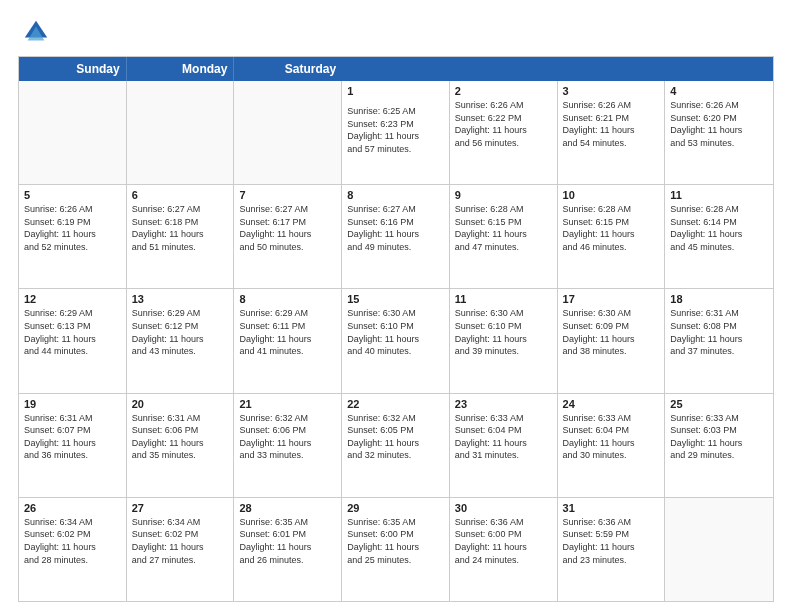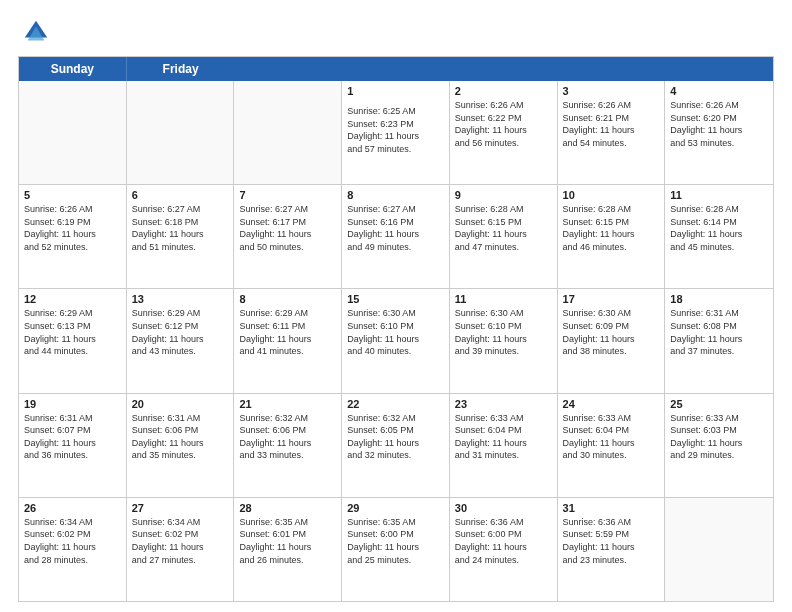--- a/index.html
+++ b/index.html
@@ -70,21 +70,21 @@
     .cal-header {
       display: grid;
       grid-template-columns: repeat(7, 1fr);
       background: #2563b0;
     }
     .cal-header-cell {
       color: #fff;
       font-size: 12px;
       font-weight: bold;
       padding: 5px 6px;
-      text-align: center;
+      text-align: right;
       border-right: 1px solid #4a7fc0;
     }
     .cal-header-cell:last-child { border-right: none; }
     .cal-body {
       flex: 1;
       display: flex;
       flex-direction: column;
     }
     .cal-row {
       display: grid;
@@ -132,21 +132,22 @@
     </div>
     <div class="title-section">
       <div class="month-title"></div>
       <div class="subtitle"></div>
     </div>
   </div>
 
   <div class="calendar">
     <div class="cal-header">
     <div class="cal-header-cell">Sunday</div>
-        <div class="cal-header-cell">Friday</div>
+        <div class="cal-header-cell">Monday</div>
+        <div class="cal-header-cell">Saturday</div>
       </div>
     <div class="cal-body">
     <div class="cal-row">
           <div class="cal-cell empty"></div>
           <div class="cal-cell empty"></div>
           <div class="cal-cell empty"></div>
           <div class="cal-cell">
             <div class="day-num">1</div>
             <div class="cell-info" style="white-space: pre-line; margin-top: 8px;">Sunrise: 6:25 AM
 Sunset: 6:23 PM

